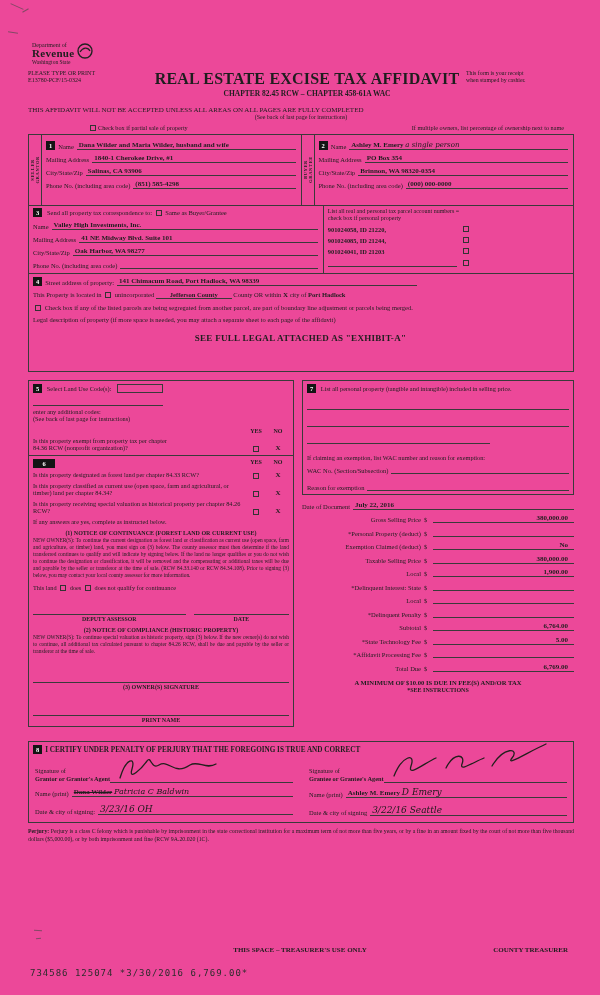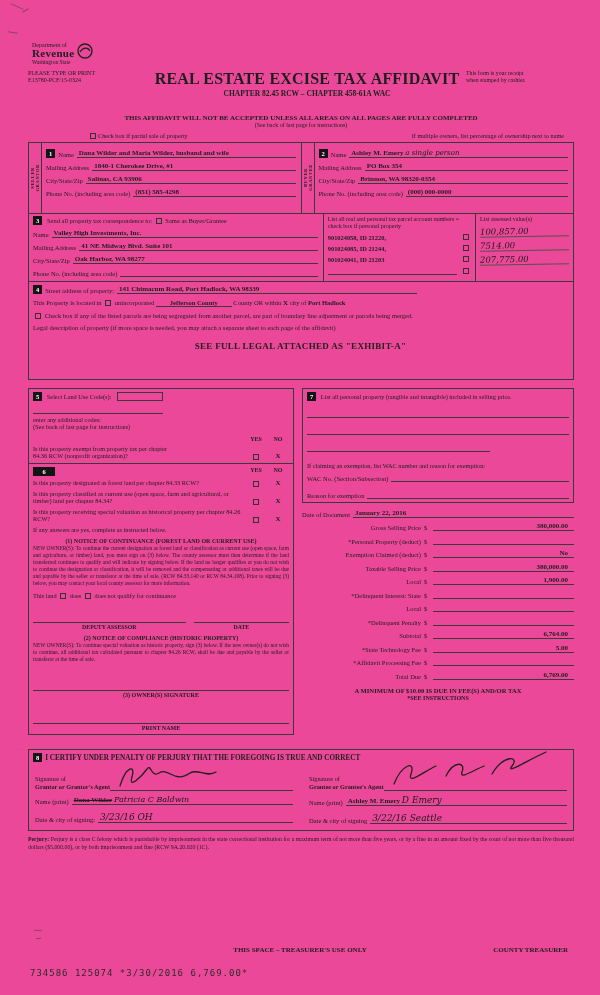--- a/index.html
+++ b/index.html
@@ -13,21 +13,21 @@
   .lt-sm{font-size:6px}
   .lt-big{font-size:11px;font-weight:bold;letter-spacing:.3px}
   .lt-sub{font-size:5.5px}
   .logo-mark{margin-left:3px;margin-top:1px}
   .hdr-row{display:flex;align-items:flex-start;margin-top:4px}
   .hdr-left{width:120px;font-size:6px;line-height:1.3}
   .hdr-mid{flex:1;text-align:center}
   .hdr-title{font-size:16px;font-weight:bold;letter-spacing:.2px}
   .hdr-chap{font-size:7.5px;font-weight:bold;margin-top:1px}
   .hdr-right{width:108px;font-size:5.8px;text-align:left;line-height:1.25}
-  .warn{font-size:7px;font-weight:bold;text-align:center;margin-top:16px}
+  .warn{font-size:7px;font-weight:normal;margin-top:8px}
   .seeback{font-size:6px;text-align:center}
   .partial-row{display:flex;justify-content:space-between;font-size:6.2px;margin-top:4px;padding:0 10px 0 60px}
   
   .badge{display:inline-block;background:#141414;color:#fff;font-size:6.5px;font-weight:bold;padding:0 3px;line-height:9px;vertical-align:0;margin-right:3px}
   .cb{display:inline-block;width:6px;height:6px;border:1px solid #333;vertical-align:-1px;margin:0 2px}
   .xm{font-weight:bold;font-size:7px}
   .hand{font-style:italic;font-family:"DejaVu Serif",serif;color:#1a1a1a}
   .strike{text-decoration:line-through}
   .frow{display:flex;align-items:flex-end;margin-top:4px;font-size:6.5px}
   .lab{white-space:nowrap;margin-right:3px}
@@ -240,26 +240,20 @@
           </div>
         <div class="prow">
             <span>901024041, ID 21203</span>
             <span class="cb"></span>
           </div>
         <div class="prow">
             <span style="flex:1;border-bottom:1px solid #3a3a3a;height:8px;margin-right:4px"></span>
             <span class="cb"></span>
           </div>
       </div>
-      <div class="s3r">
-        <div style="line-height:1.2">List assessed value(s)</div>
-        <div class="hand hval">100,857.00</div>
-        <div class="hand hval">7514.00</div>
-        <div class="hand hval">207,775.00</div>
-      </div>
     </div>
 
     <div class="s4">
       <div class="frow" style="margin-top:0">
         <span class="badge">4</span>
         <span class="lab">Street address of property:</span>
         <span class="u" style="flex:0 0 300px"><span class="val">141 Chimacum Road, Port Hadlock, WA  98339</span></span>
       </div>
       <div style="margin-top:5px">
         <span>This Property is located in</span>
@@ -379,21 +373,21 @@
             <span class="u"></span>
           </div>
           <div class="frow" style="margin-top:8px">
             <span class="lab">Reason for exemption</span>
             <span class="u"></span>
           </div>
         </div>
 
         <div class="docrow">
           <span class="lab">Date of Document</span>
-          <span class="u"><span class="val">January 22, 2016</span></span>
+          <span class="u"><span class="val">July 22, 2016</span></span>
         </div>
 
         <div style="margin-top:4px">
           <div class="trow">
               <span class="tlab">Gross Selling Price</span>
               <span class="tdol">$</span>
               <span class="tline">380,000.00</span>
             </div>
           <div class="trow">
               <span class="tlab">*Personal Property (deduct)</span>

